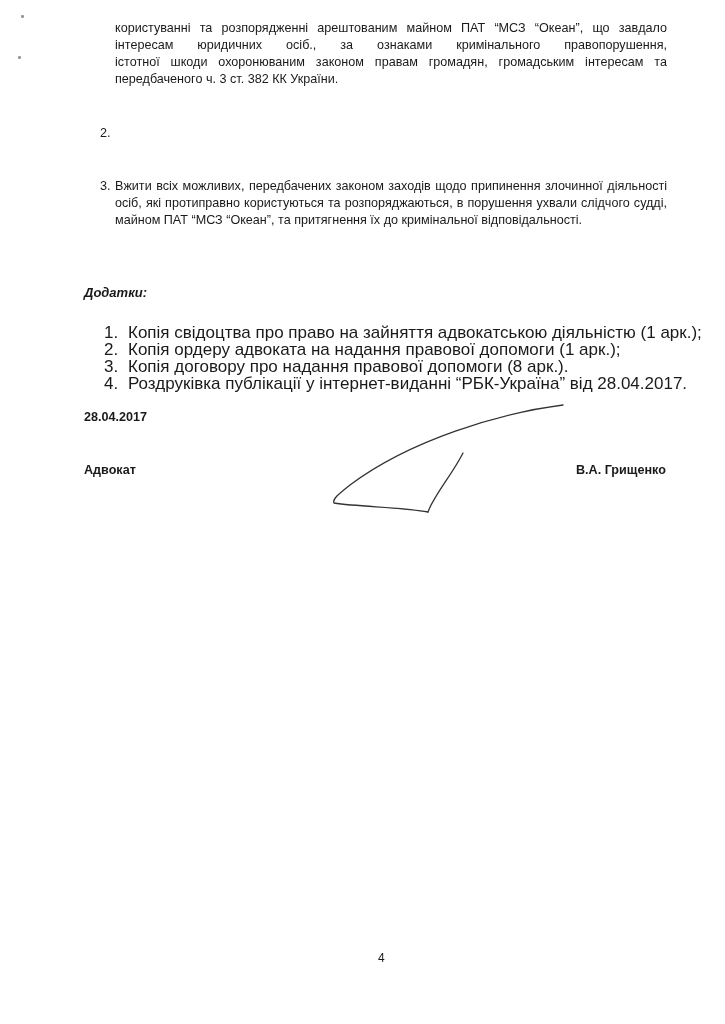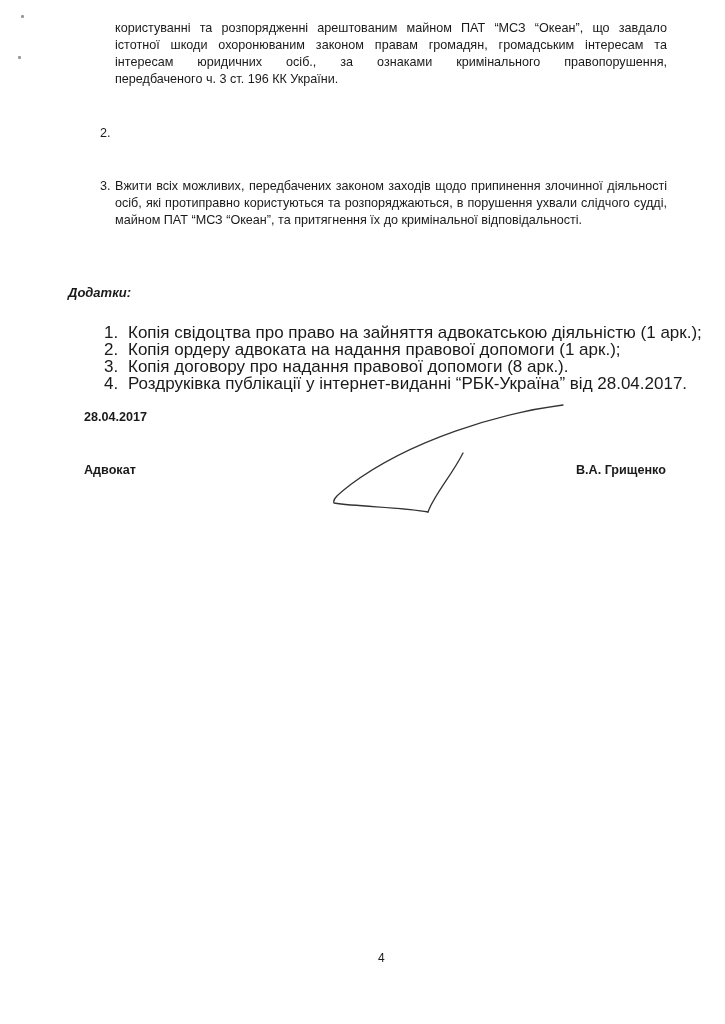--- a/index.html
+++ b/index.html
@@ -2,41 +2,41 @@
 <html><head>
 <meta charset="utf-8">
 <style>
   html, body { margin: 0; padding: 0; background: #ffffff; }
   body { width: 725px; height: 1024px; position: relative; overflow: hidden;
          font-family: "Liberation Sans", "DejaVu Sans", sans-serif; color: #1a1a1a; }
   .page { position: absolute; left: 0; top: 0; width: 725px; height: 732px; }
   .para { position: absolute; left: 115px; width: 552px; font-size: 12.6px; line-height: 17px;
           text-align: justify; }
   .num { position: absolute; font-size: 12.6px; line-height: 17px; }
-  .heading { position: absolute; left: 68px; top: 285px; font-size: 13px; font-weight: bold; font-style: italic; }
+  .heading { position: absolute; left: 84px; top: 285px; font-size: 13px; font-weight: bold; font-style: italic; }
   .att-item { position: absolute; left: 104px; font-size: 17px; line-height: 17px; white-space: nowrap; }
   .att-item .n { display: inline-block; width: 24px; }
   .bold { font-weight: bold; font-size: 12.6px; position: absolute; }
   .pagenum { position: absolute; left: 378px; top: 951px; font-size: 12px; }
   .speck { position: absolute; width: 3px; height: 3px; background: #999; border-radius: 1px; }
   svg.sig { position: absolute; left: 320px; top: 395px; }
 </style>
 </head>
 <body>
 
 <div class="page">
 
   <div class="speck" style="left:21px;top:15px;"></div>
   <div class="speck" style="left:18px;top:56px;"></div>
 
   <div class="para" style="top:20px;">
     <div style="text-align:justify;text-align-last:justify;">користуванні та розпорядженні арештованим майном ПАТ “МСЗ “Океан”, що завдало</div>
+    <div style="text-align:justify;text-align-last:justify;word-spacing:14px;">інтересам юридичних осіб., за ознаками кримінального правопорушення,</div>
     <div style="text-align:justify;text-align-last:justify;">істотної шкоди охоронюваним законом правам громадян, громадським інтересам та</div>
-    <div style="text-align:justify;text-align-last:justify;word-spacing:14px;">інтересам юридичних осіб., за ознаками кримінального правопорушення,</div>
-    <div>передбаченого ч. 3 ст. 196 КК України.</div>
+    <div>передбаченого ч. 3 ст. 382 КК України.</div>
   </div>
 
   <div class="num" style="left:100px;top:125px;">2.</div>
 
   <div class="num" style="left:100px;top:178px;">3.</div>
   <div class="para" style="top:178px;">Вжити всіх можливих, передбачених законом заходів щодо припинення злочинної діяльності осіб, які протиправно користуються та розпоряджаються, в порушення ухвали слідчого судді, майном ПАТ “МСЗ “Океан”, та притягнення їх до кримінальної відповідальності.</div>
 
   <div class="heading">Додатки:</div>
 
   <div class="att-item" style="top:324px;">

